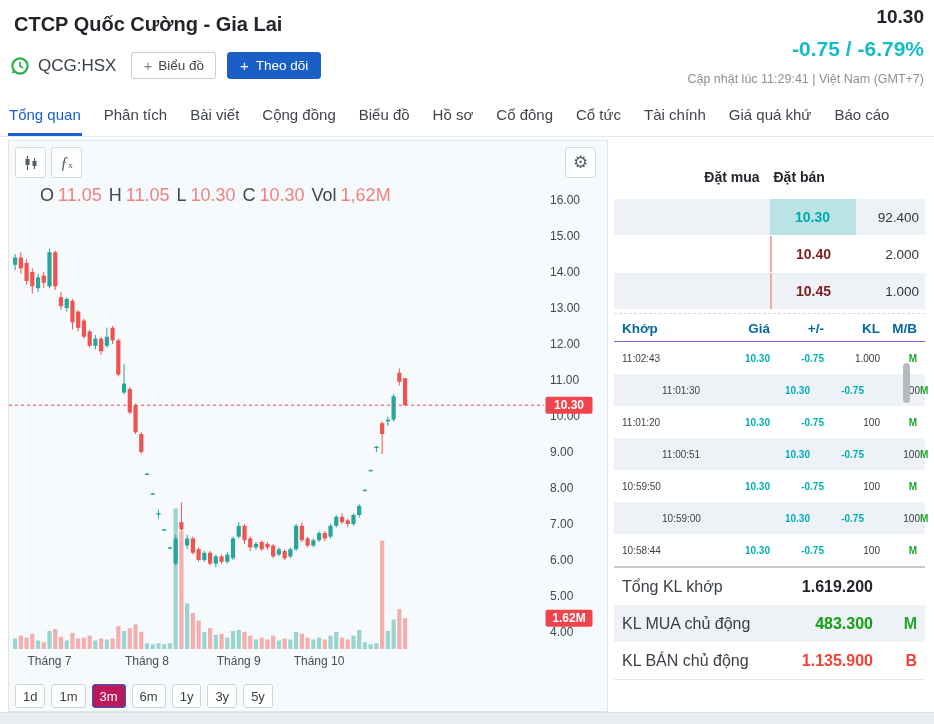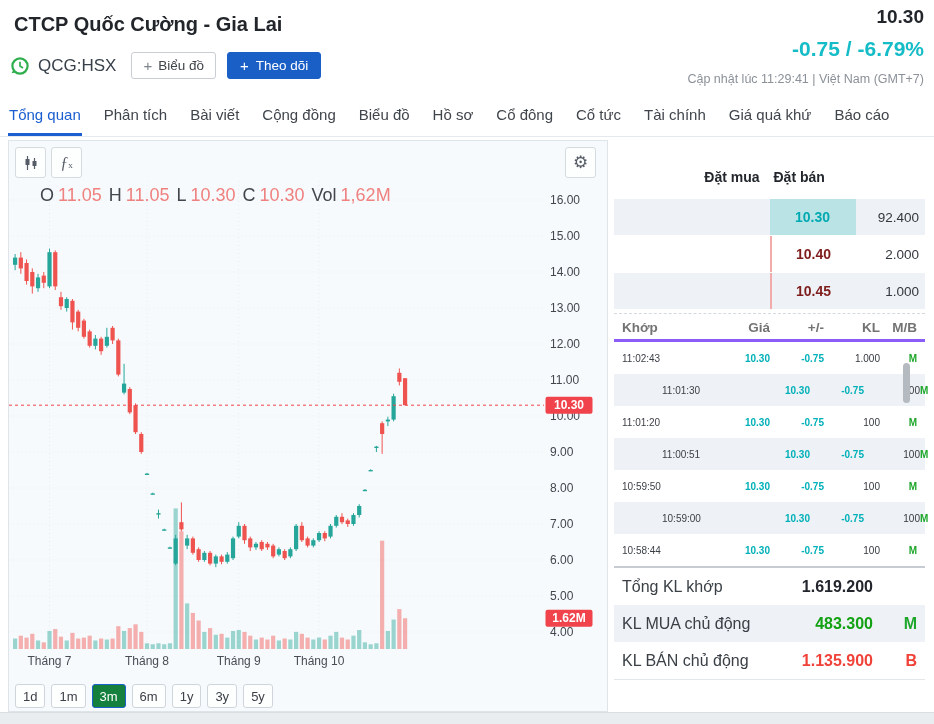--- a/index.html
+++ b/index.html
@@ -40,42 +40,42 @@
   .fx-txt { font-family:"Liberation Serif","DejaVu Serif",serif; font-style:italic; font-size:16px; }
   .fx-txt .sub { font-size:9px; font-style:normal; }
   .ohlc { position:absolute; left:7px; top:44px; font-size:18px; color:#42474e; z-index:3;margin-left:24px; }
   .ohlc .v { color:#ef817f; margin:0 7px 0 4px; }
   .ohlc .v:last-child { margin-right:0; }
   #chart-svg { position:absolute; left:0; top:0; }
   .ranges { position:absolute; left:6px; top:543px; display:flex; z-index:3; }
   .rng { height:24px; min-width:26px; padding:0 7px; margin-right:6px; background:#fdfefe;
     border:1px solid #cfd5db; border-radius:3px; font-size:13px; color:#3c4148;
     display:flex; align-items:center; justify-content:center; cursor:pointer; }
-  .rng.active { background:#15803d; border-color:#1b61c9; color:#fff; }
+  .rng.active { background:#be185d; border-color:#1b61c9; color:#fff; }
 
   
   .panel { position:absolute; left:614px; top:155px; width:311px; }
   .ptabs { display:flex; height:27px; }
   .ptab { flex:1; background:#fdfefe; border:1px solid #ccd2d9; margin-left:-1px;
     display:flex; align-items:center; justify-content:center; font-size:13.5px; color:#3a4046; cursor:pointer; }
   .ptab:first-child { margin-left:0; }
   .ptab.active { background:#1b60c6; border-color:#1b60c6; color:#fff; }
   .ob-head { display:grid; grid-template-columns:1fr 86px 86px 1fr; margin-top:14px; height:20px;
     font-size:14px; font-weight:bold; color:#23272d; }
   .ob-head .bh { text-align:right; padding-right:10px; grid-column:2; }
   .ob-head .sh { text-align:left; padding-left:4px; grid-column:3; }
   .ob-rows { margin-top:10px; border-bottom:1px dashed #d4d9df; padding-bottom:3px; }
   .ob-row { display:grid; grid-template-columns:1fr 86px 86px 1fr; height:36px; margin-bottom:1px; align-items:stretch; }
   .ob-row.alt { background:#eef1f5; }
   .ob-price { display:flex; align-items:center; justify-content:center; font-size:14px; font-weight:bold; }
   .ob-price.match { background:#b9e3e4; color:#00aab2; }
   .ob-price.ask { border-left:2px solid #f2aba8; color:#7f1d1d; }
   .ob-qty { display:flex; align-items:center; justify-content:flex-end; padding-right:6px; font-size:13.5px; color:#33383e; }
   .mt-head { display:grid; grid-template-columns:96px 60px 54px 56px 1fr; height:26px; margin-top:2px;
-    align-items:center; font-size:13.5px; font-weight:bold; color:#737373; border-bottom:3px solid #8b5cf6; }
+    align-items:center; font-size:13.5px; font-weight:bold; color:#0369a1; border-bottom:1px solid #8b5cf6; }
   .mt-head .c0 { padding-left:8px; } .mt-head .cr { text-align:right; } .mt-head .ce { text-align:right; padding-right:8px; }
   .mt-rows { position:relative; }
   .mt-row { display:grid; grid-template-columns:96px 60px 54px 56px 1fr; height:32px; align-items:center; font-size:10px; }
   .mt-row.alt { background:#eef2f6;padding-left:40px; }
   .mt-time { padding-left:8px; color:#3a3f46; }
   .mt-price,.mt-chg { text-align:right; color:#00b0b8; font-weight:bold; }
   .mt-kl { text-align:right; color:#33383e; }
   .mt-mb { text-align:right; padding-right:8px; color:#1ea72b; font-weight:bold; }
   .scroll-thumb { position:absolute; right:15px; top:21px; width:7px; height:40px; background:#b5bac1; border-radius:4px; }
   .summary { border-top:2px solid #c6ccd2; border-bottom:1px solid #e3e7ea; }

